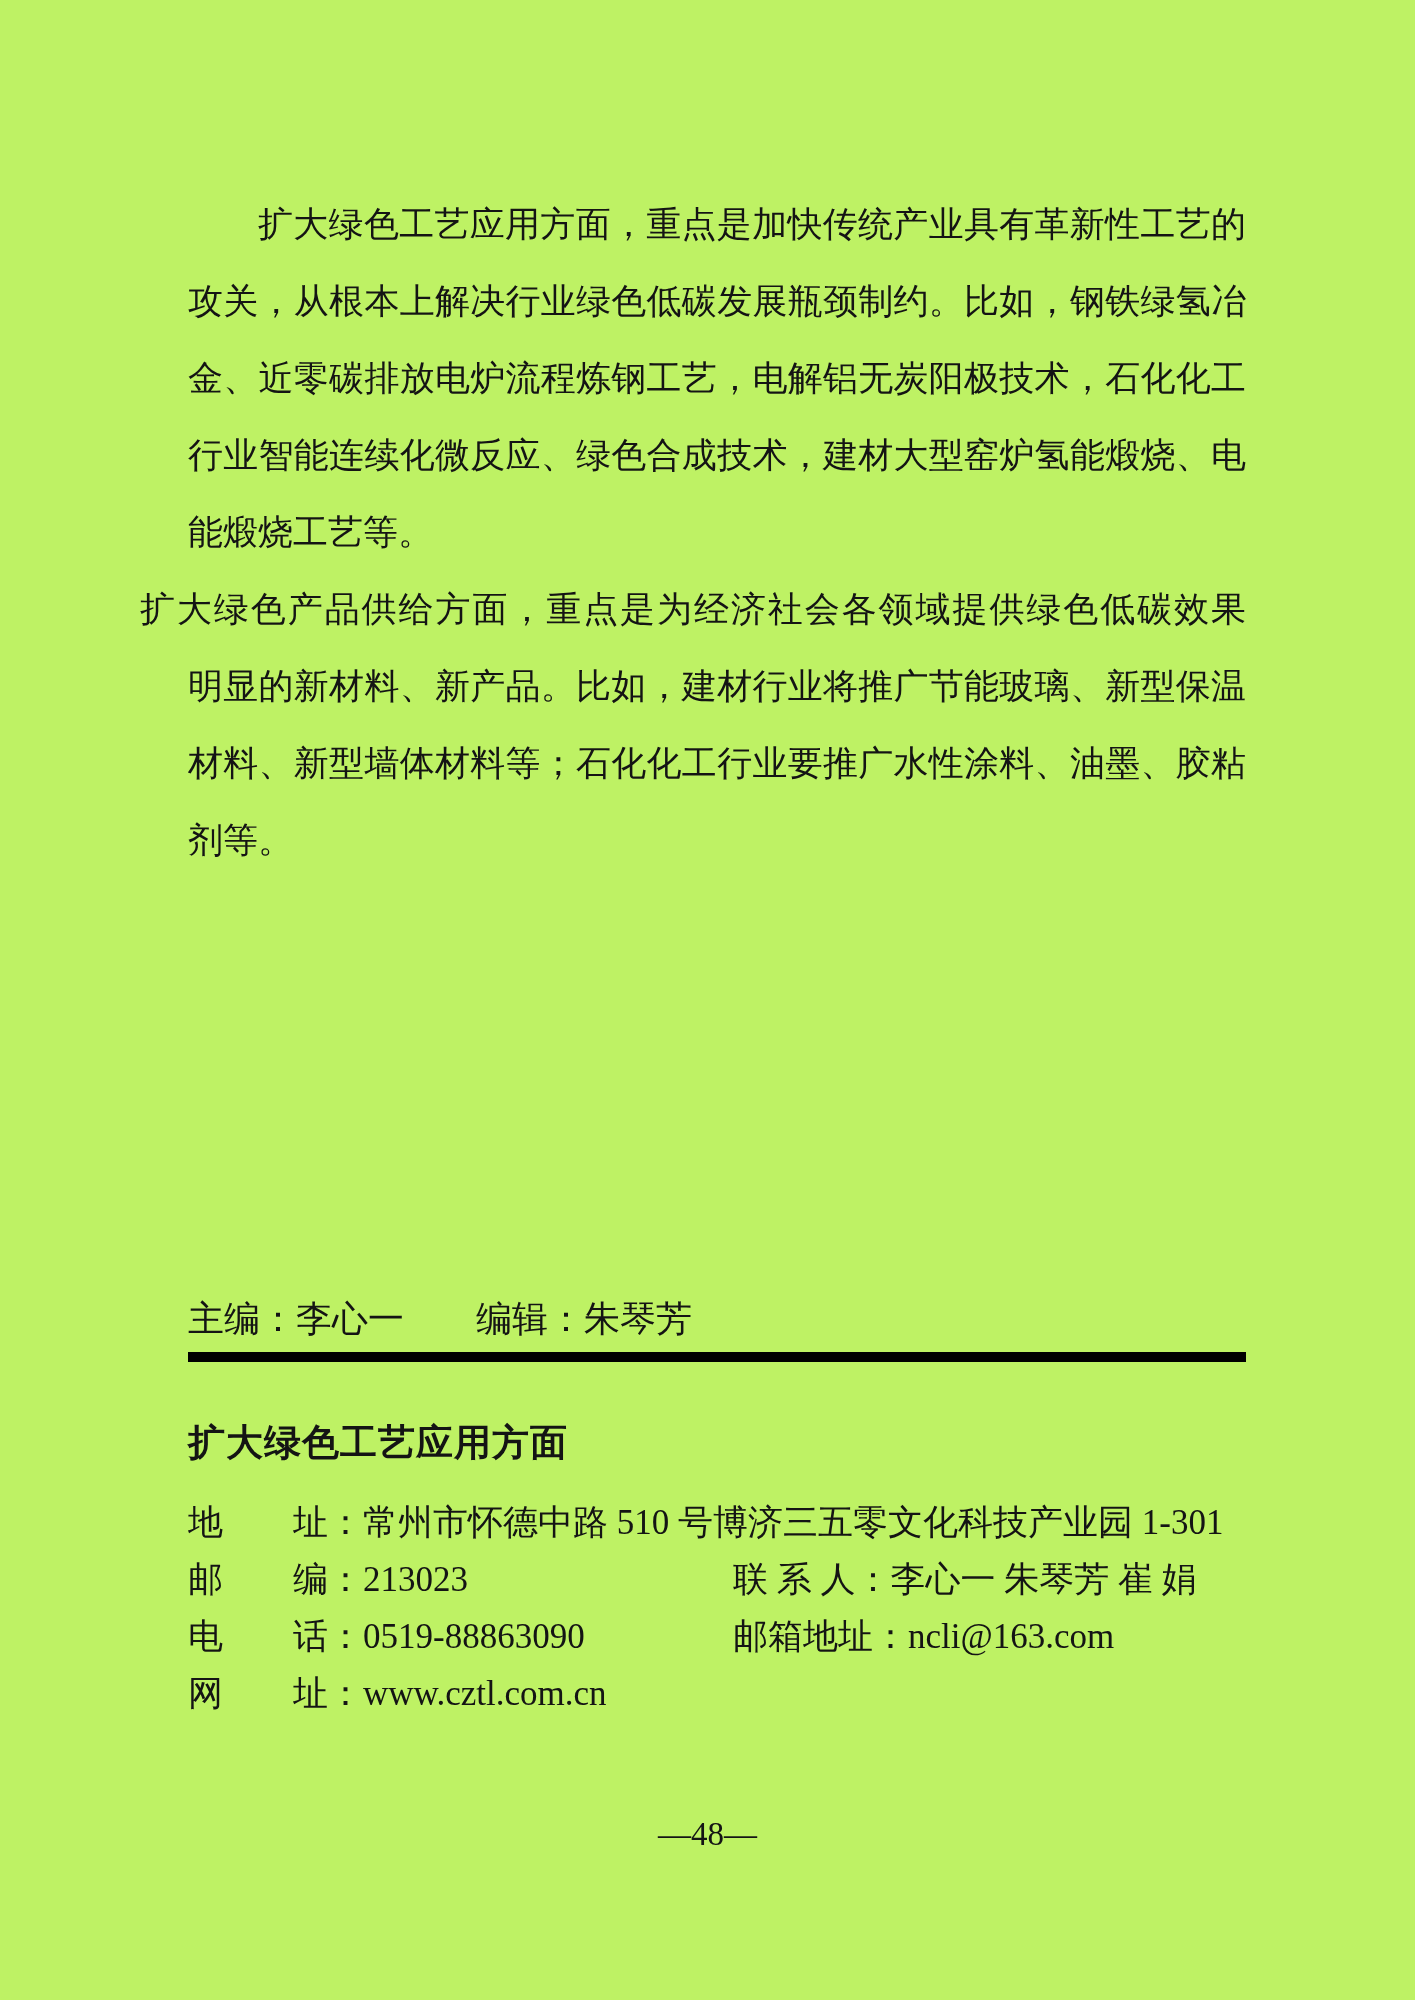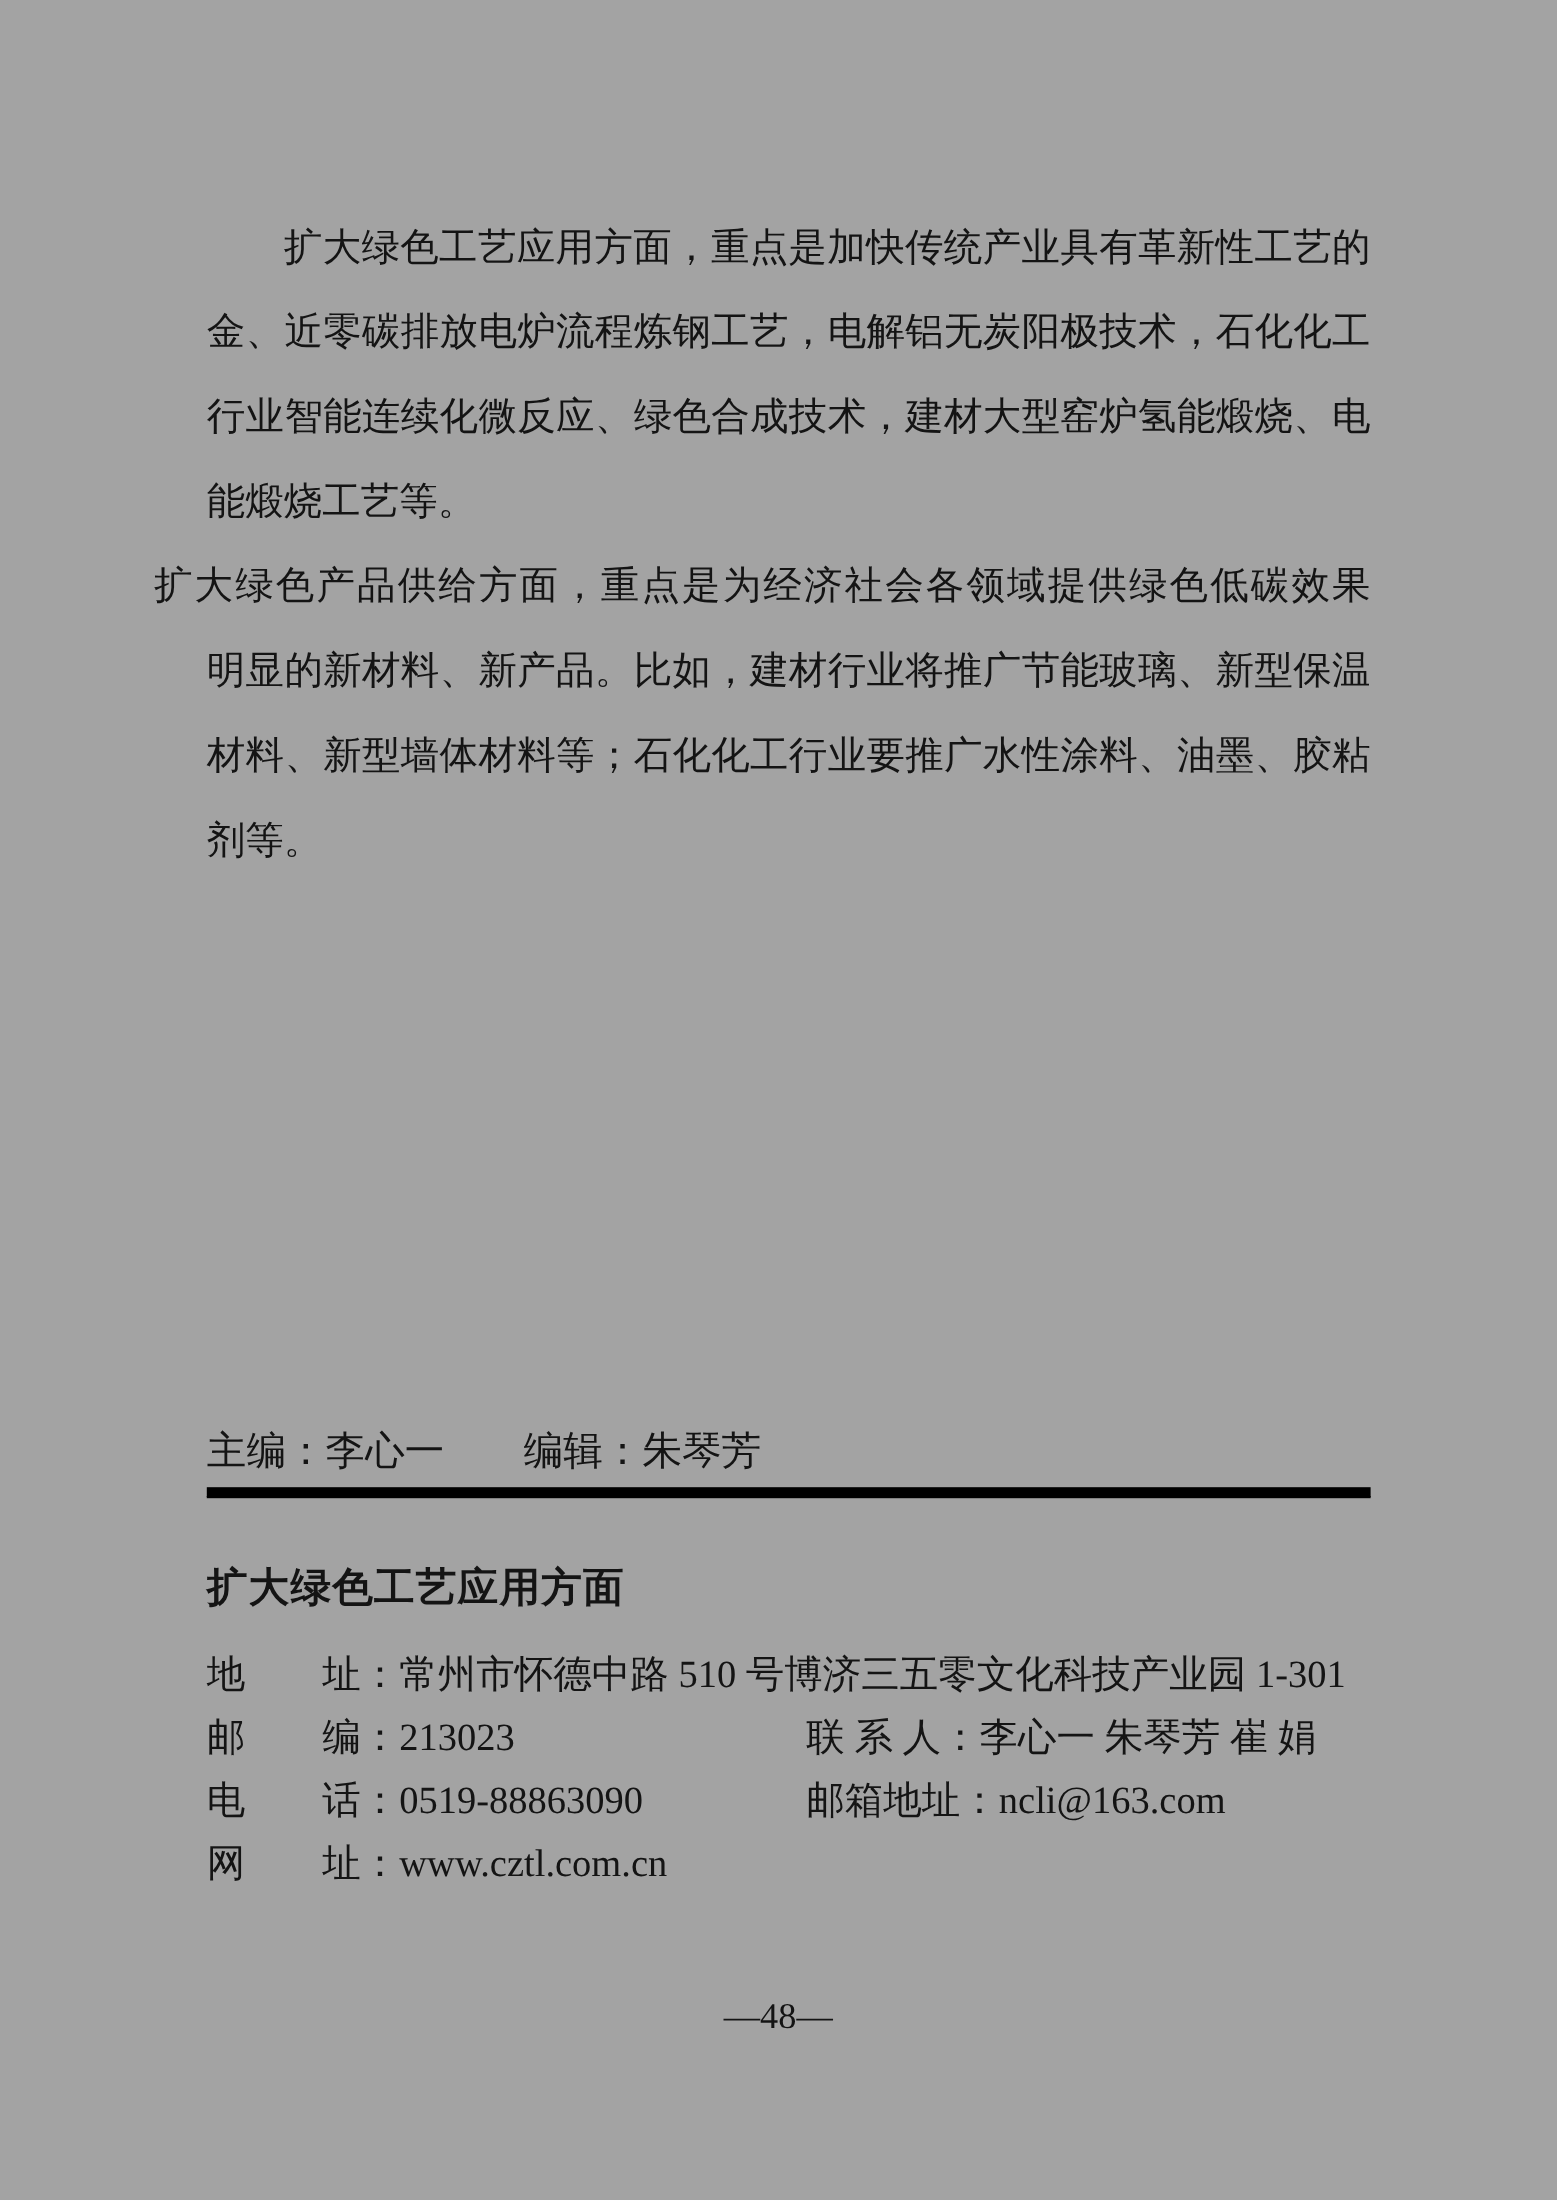--- a/index.html
+++ b/index.html
@@ -1,20 +1,20 @@
 <!DOCTYPE html>
 <html lang="zh"><head>
 <meta charset="utf-8">
 <style>
   html,body{margin:0;padding:0;background:#e8e8e8;}
   .page{
     position:relative;
     width:1415px;height:2000px;
     margin:0 auto;
-    background:#a3a3a3;
+    background:#bef264;
     color:#141414;
     font-family:"Liberation Serif","DejaVu Serif",serif;
     overflow:hidden;
   }
   
   .body-text{
     position:absolute;top:186px;left:188px;width:1058px;
     font-size:35px;line-height:77px;
   }
   .tline{
@@ -63,20 +63,21 @@
     text-align:center;font-size:33px;
   }
 </style>
 </head>
 <body>
 
 <div class="page">
 
   <div class="body-text" id="body-text">
       <div class="tline indent">扩大绿色工艺应用方面，重点是加快传统产业具有革新性工艺的</div>
+      <div class="tline">攻关，从根本上解决行业绿色低碳发展瓶颈制约。比如，钢铁绿氢冶</div>
       <div class="tline">金、近零碳排放电炉流程炼钢工艺，电解铝无炭阳极技术，石化化工</div>
       <div class="tline">行业智能连续化微反应、绿色合成技术，建材大型窑炉氢能煅烧、电</div>
       <div class="tline plain">能煅烧工艺等。</div>
       <div class="tline outdent">扩大绿色产品供给方面，重点是为经济社会各领域提供绿色低碳效果</div>
       <div class="tline">明显的新材料、新产品。比如，建材行业将推广节能玻璃、新型保温</div>
       <div class="tline">材料、新型墙体材料等；石化化工行业要推广水性涂料、油墨、胶粘</div>
       <div class="tline plain flexline">
         <span>剂等。</span>
       </div>
     </div>

